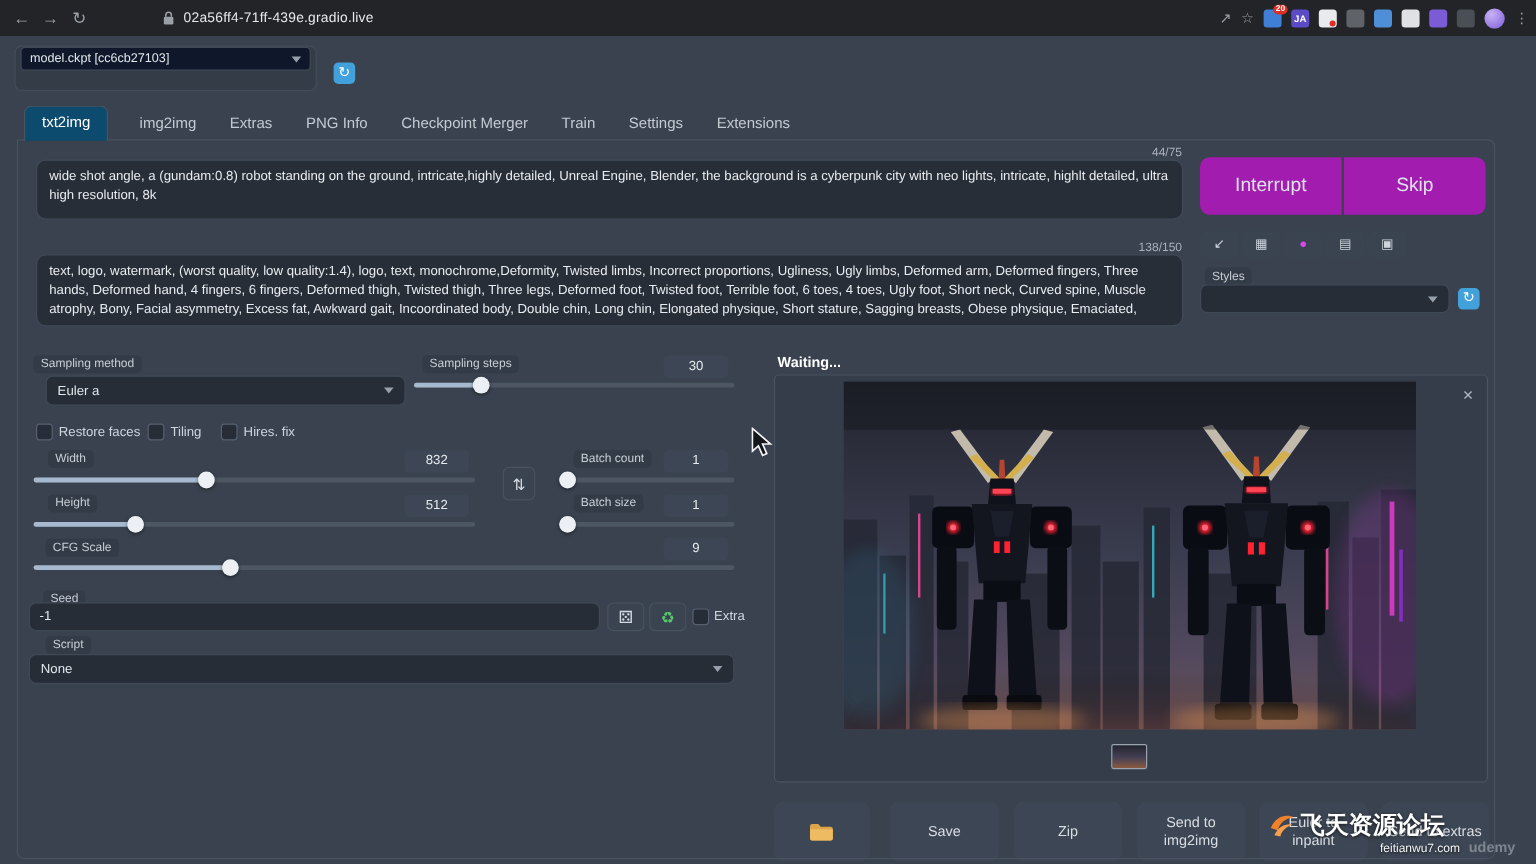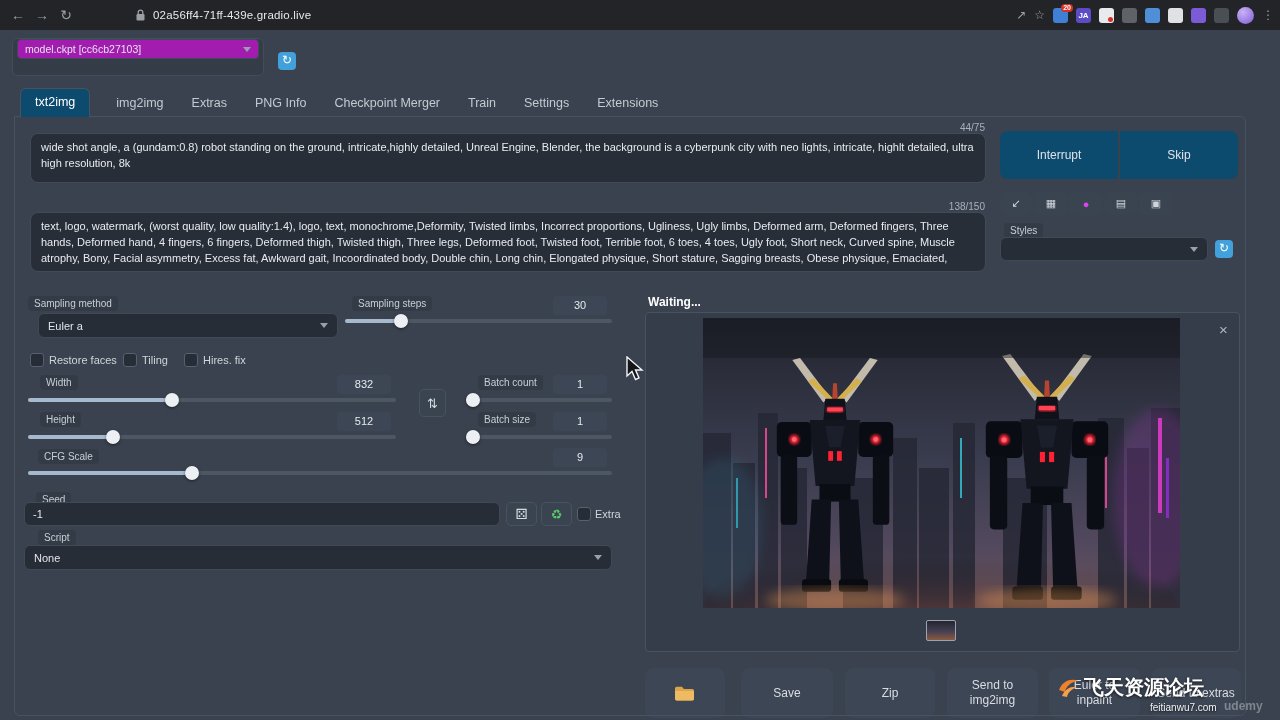--- a/index.html
+++ b/index.html
@@ -17,37 +17,37 @@
   .ext-badge { position:absolute; top:-4px; right:-5px; background:#d93025; color:#fff; font-size:7px; font-style:normal; padding:0 2px; border-radius:4px; line-height:8px; }
   .ext-dot { position:absolute; bottom:1px; right:1px; width:5px; height:5px; border-radius:50%; }
   .avatar { width:17px; height:17px; border-radius:50%; background:radial-gradient(circle at 35% 30%, #c9b2f5, #7c5cd6); }
 
   
   .chip { position:absolute; font-size:10px; color:#c8ced6; background:#333b46; padding:2px 6px; border-radius:4px; white-space:nowrap; }
 
   
   .ckpt-block { position:absolute; left:12px; top:38px; width:252px; height:38px; background:#343c48; border:1px solid #434d5a; border-radius:6px; }
   .ckpt-label { font-size:9.5px; color:#c6ccd4; padding:3px 8px 1px; }
-  .ckpt-dd { margin:0 4px; height:20px; background:#a21caf; border:1px solid #404a57; border-radius:4px; display:flex; align-items:center; justify-content:space-between; padding:0 7px; font-size:10.5px; color:#e2e6eb; }
+  .ckpt-dd { margin:0 4px; height:20px; background:#0f172a; border:1px solid #404a57; border-radius:4px; display:flex; align-items:center; justify-content:space-between; padding:0 7px; font-size:10.5px; color:#e2e6eb; }
 
   .blue-btn { position:absolute; width:18px; height:18px; background:#42a0da; border-radius:4px; color:#fff; font-size:12px; line-height:17px; text-align:center; cursor:pointer; }
 
   
   .tab-bar { position:absolute; left:20px; top:90px; height:27px; display:flex; gap:24px; align-items:flex-end; z-index:3; }
   .tab { font-size:12.5px; color:#c3cad2; padding:6px 2px 7px; cursor:pointer; white-space:nowrap; }
   .tab.active { background:#0c4a6e; border:1px solid #49525f; border-bottom:1px solid #39424e; border-radius:6px 6px 0 0; padding:6px 14px 8px; color:#fff; margin-bottom:-1px; }
 
   .tab-panel { position:absolute; left:14px; top:116px; width:1232px; height:600px; border:1px solid #49525f; border-radius:0 6px 6px 6px; z-index:1; }
 
   
   .counter { position:absolute; width:115px; text-align:right; font-size:10px; color:#a9b0ba; }
   .prompt-box { position:absolute; background:#272e38; border:1px solid #414b58; border-radius:8px; padding:6px 10px; font-size:11px; line-height:1.45; color:#e8ebef; overflow:hidden; }
 
   
-  .act-btn { position:absolute; height:48px; background:#0c4a6e; color:#dfe3e9; font-size:12px; display:flex; align-items:center; justify-content:center; cursor:pointer; }
+  .act-btn { position:absolute; height:48px; background:#a21caf; color:#dfe3e9; font-size:16px; display:flex; align-items:center; justify-content:center; cursor:pointer; }
   .tool-row { position:absolute; display:flex; gap:3px; }
   .tool-btn { width:32px; height:23px; background:#3a4350; border-radius:5px; color:#cfd5dc; font-size:11px; display:flex; align-items:center; justify-content:center; cursor:pointer; }
   .dropdown { position:absolute; background:#262d37; border:1px solid #404a57; border-radius:6px; display:flex; align-items:center; justify-content:space-between; padding:0 9px; font-size:11px; color:#e2e6eb; cursor:pointer; }
   .chev { width:0; height:0; border-left:4px solid transparent; border-right:4px solid transparent; border-top:5px solid #97a1ad; }
 
   
   .slider { position:absolute; height:4px; background:#4d5663; border-radius:2px; cursor:pointer; }
   .sl-fill { position:absolute; left:0; top:0; height:4px; background:#a7b9cf; border-radius:2px; }
   .sl-handle { position:absolute; top:-5px; width:14px; height:14px; border-radius:50%; background:#eceff3; box-shadow:0 1px 3px rgba(0,0,0,.5); transform:translateX(-50%); cursor:pointer; }
   .num { position:absolute; width:54px; height:19px; background:#3d4654; border-radius:4px; font-size:11px; color:#e6e9ed; text-align:center; line-height:19px; cursor:text; }

